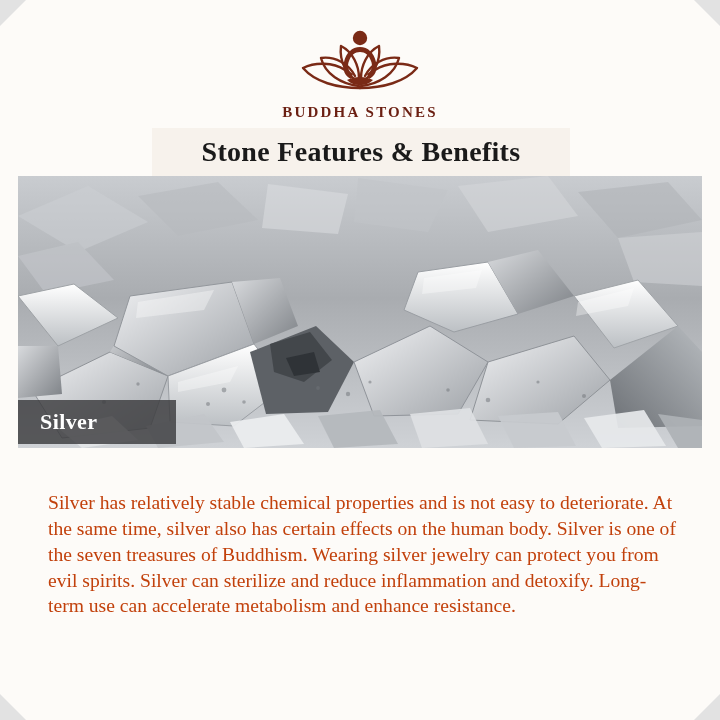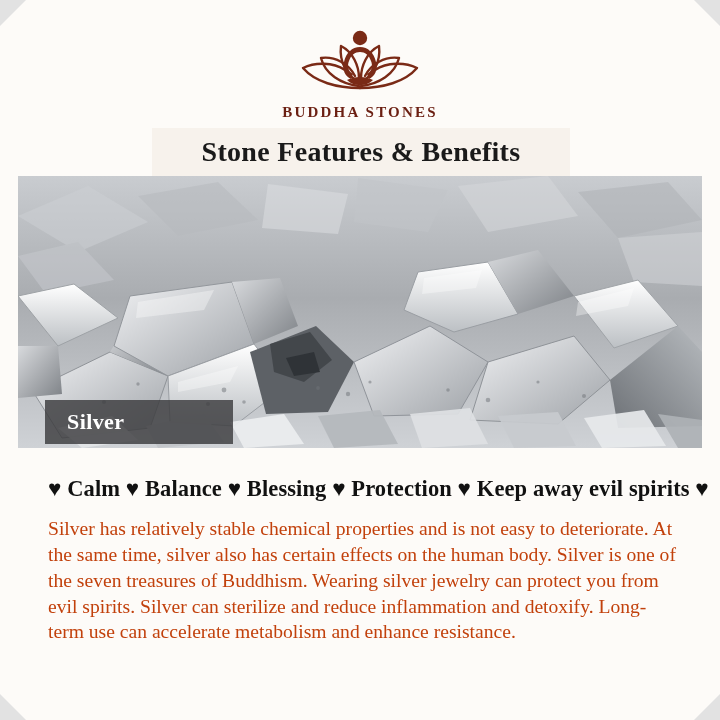--- a/index.html
+++ b/index.html
@@ -101,26 +101,25 @@
     height: 272px;
     overflow: hidden;
     background: #b9bcc0;
   }
   .hero svg { display:block; }
 
   .hero-caption {
     position: absolute;
     left: 18px;
     top: 400px;
-    width: 188px;
+    width: 158px;
     height: 44px;
     background: rgba(60,60,62,0.82);
     display: flex;
     align-items: center;
-    margin-left: 27px;
   }
   .hero-caption .caption-text {
     padding-left: 22px;
     color: #ffffff;
     font-family: "Liberation Serif", serif;
     font-size: 22px;
     font-weight: bold;
     letter-spacing: 0.4px;
   }
 
@@ -282,17 +281,16 @@
         <polygon points="160,206 220,190 212,206 160,216"></polygon>
       </g>
     </svg>
   </div>
 
   <div class="hero-caption">
     <span class="caption-text">Silver</span>
   </div>
 
   <div class="text-panel">
-    <div class="keywords">♥ Calm ♥ Balance ♥ Blessing ♥ Protection ♥ Keep away evil spirits ♥</div>
     <p class="body-copy">Silver has relatively stable chemical properties and is not easy to deteriorate. At the same time, silver also has certain effects on the human body. Silver is one of the seven treasures of Buddhism. Wearing silver jewelry can protect you from evil spirits. Silver can sterilize and reduce inflammation and detoxify. Long-term use can accelerate metabolism and enhance resistance.</p>
   </div>
 
 </div>
 
 </body></html>

